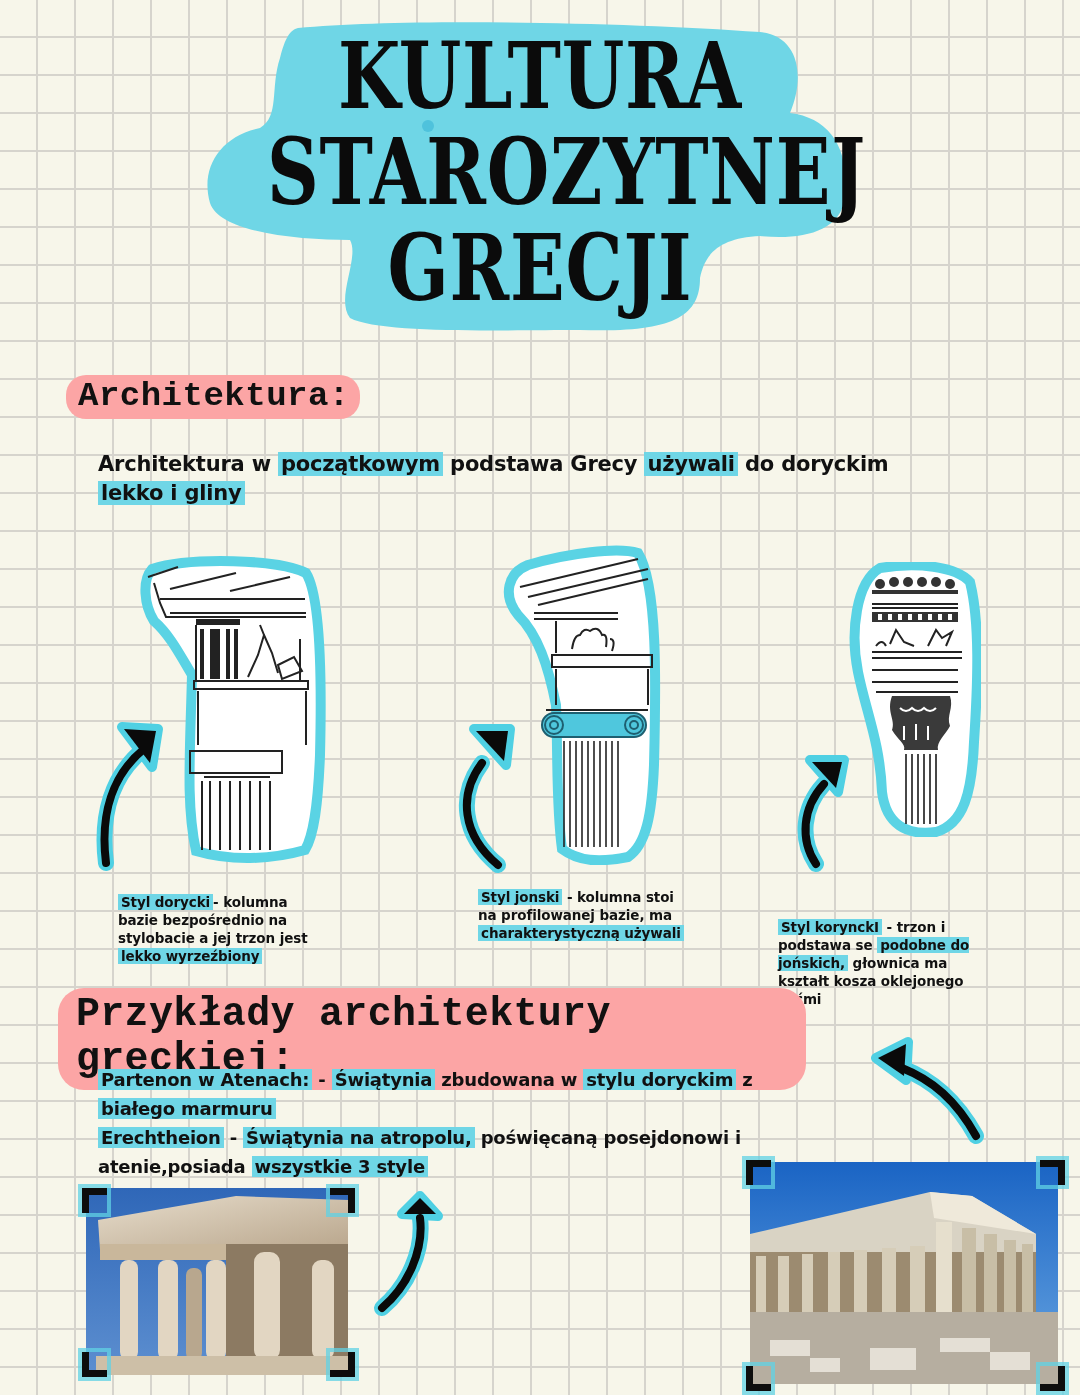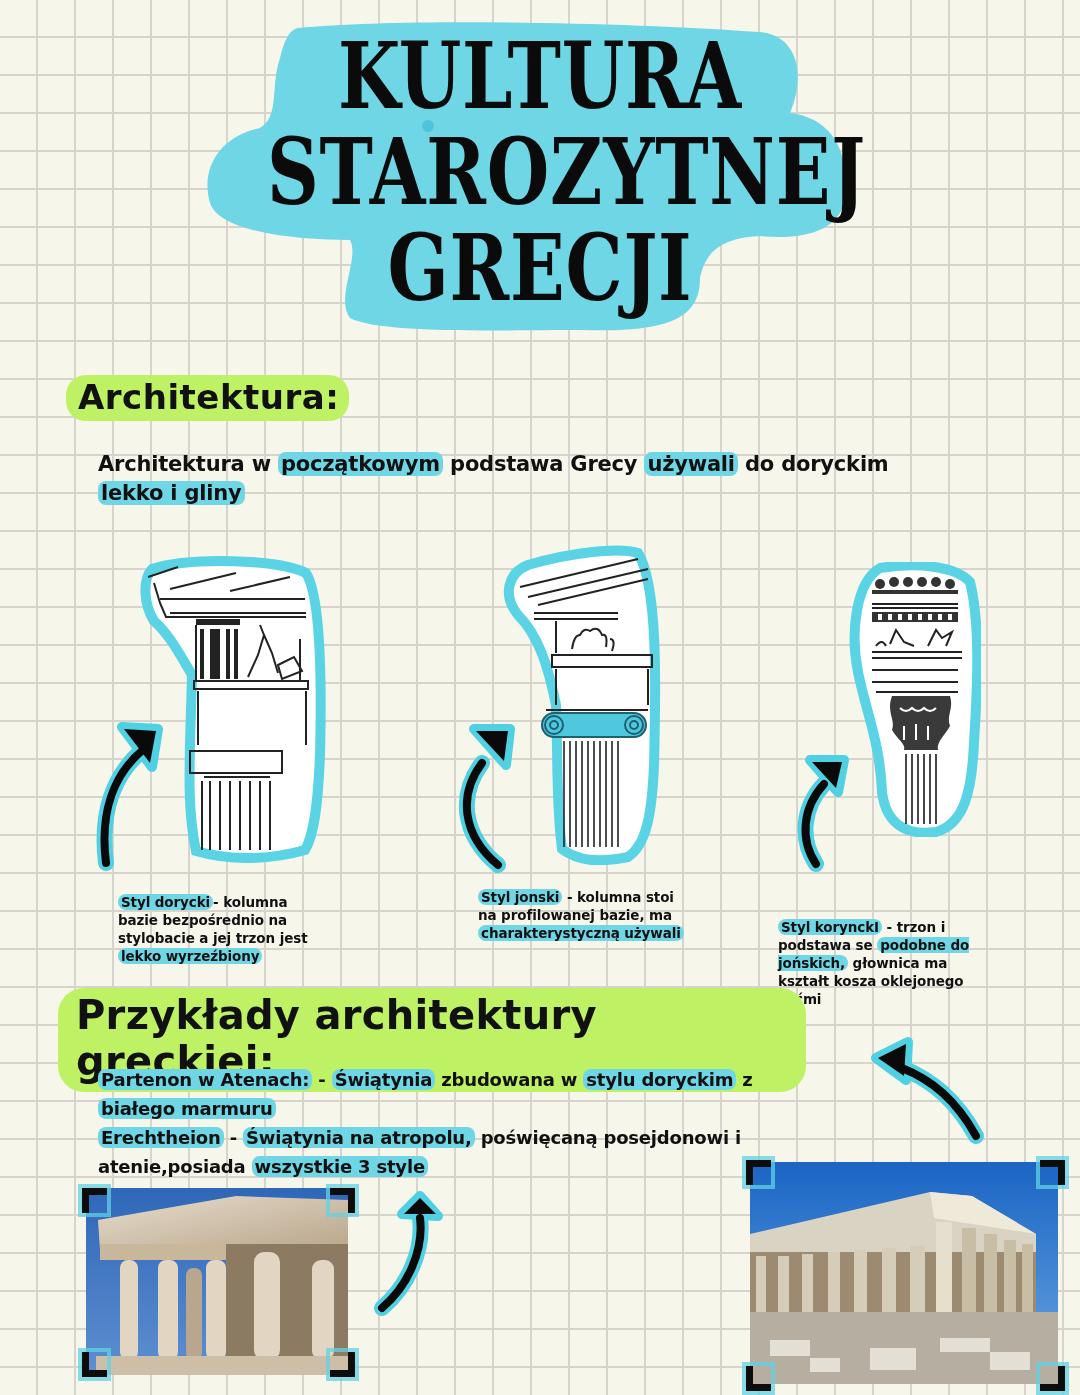--- a/index.html
+++ b/index.html
@@ -19,22 +19,22 @@
       position: absolute; left: 190px; top: 28px; width: 700px;
       font-family: "DejaVu Serif", "Liberation Serif", serif;
       font-weight: bold; text-align: center;
       font-size: 92px; line-height: 96px; letter-spacing: 1px;
       transform: scaleX(0.78); transform-origin: center top;
       color: #0b0b0b;
     }
     .title div { white-space: nowrap; }
 
     
-    .hl { background: #bef264; border-radius: 14px; }
-    .mark { background: #6fd6e6; border-radius: 8px; padding: 0 3px; }
+    .hl { background: #fca5a5; border-radius: 14px; font-family: Liberation Mono, monospace; }
+    .mark { background: #6fd6e6; border-radius: 0; padding: 0 3px; }
     .h-arch {
       left: 66px; top: 375px; padding: 2px 10px 4px 12px;
       font-size: 34px; font-weight: bold; letter-spacing: 0.5px;
       border-radius: 20px;
     }
     .h-examples {
       left: 58px; top: 988px; width: 748px; padding: 4px 16px 8px 18px;
       font-size: 40px; font-weight: bold; letter-spacing: 0.3px;
       border-radius: 26px; box-sizing: border-box;
     }

